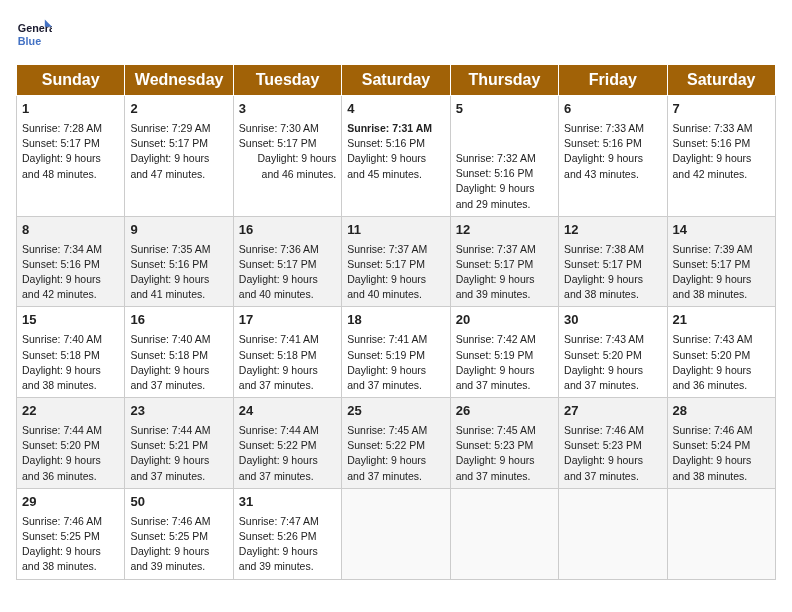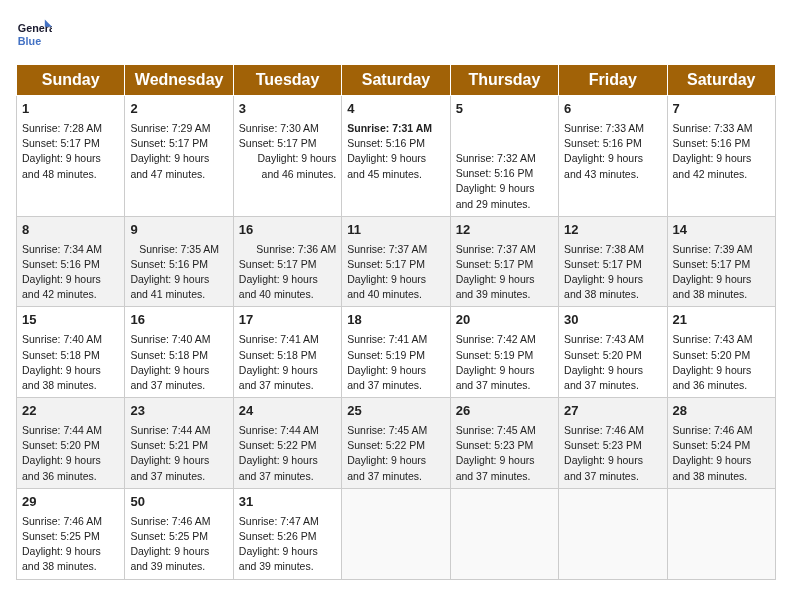--- a/index.html
+++ b/index.html
@@ -151,27 +151,27 @@
       </tr>
       <tr>
         <td>
           <span class="day-num">8</span>
           <span style="display: block;">Sunrise: 7:34 AM</span>
           <span style="display: block;">Sunset: 5:16 PM</span>
           <span style="display: block;">Daylight: 9 hours and 42 minutes.</span>
         </td>
         <td>
           <span class="day-num">9</span>
-          <span style="display: block; text-align: center;">Sunrise: 7:35 AM</span>
+          <span style="display: block;">Sunrise: 7:35 AM</span>
           <span style="display: block;">Sunset: 5:16 PM</span>
           <span style="display: block;">Daylight: 9 hours and 41 minutes.</span>
         </td>
         <td>
           <span class="day-num">16</span>
-          <span style="display: block; text-align: right;">Sunrise: 7:36 AM</span>
+          <span style="display: block;">Sunrise: 7:36 AM</span>
           <span style="display: block;">Sunset: 5:17 PM</span>
           <span style="display: block;">Daylight: 9 hours and 40 minutes.</span>
         </td>
         <td>
           <span class="day-num">11</span>
           <span style="display: block;">Sunrise: 7:37 AM</span>
           <span style="display: block;">Sunset: 5:17 PM</span>
           <span style="display: block;">Daylight: 9 hours and 40 minutes.</span>
         </td>
         <td>

